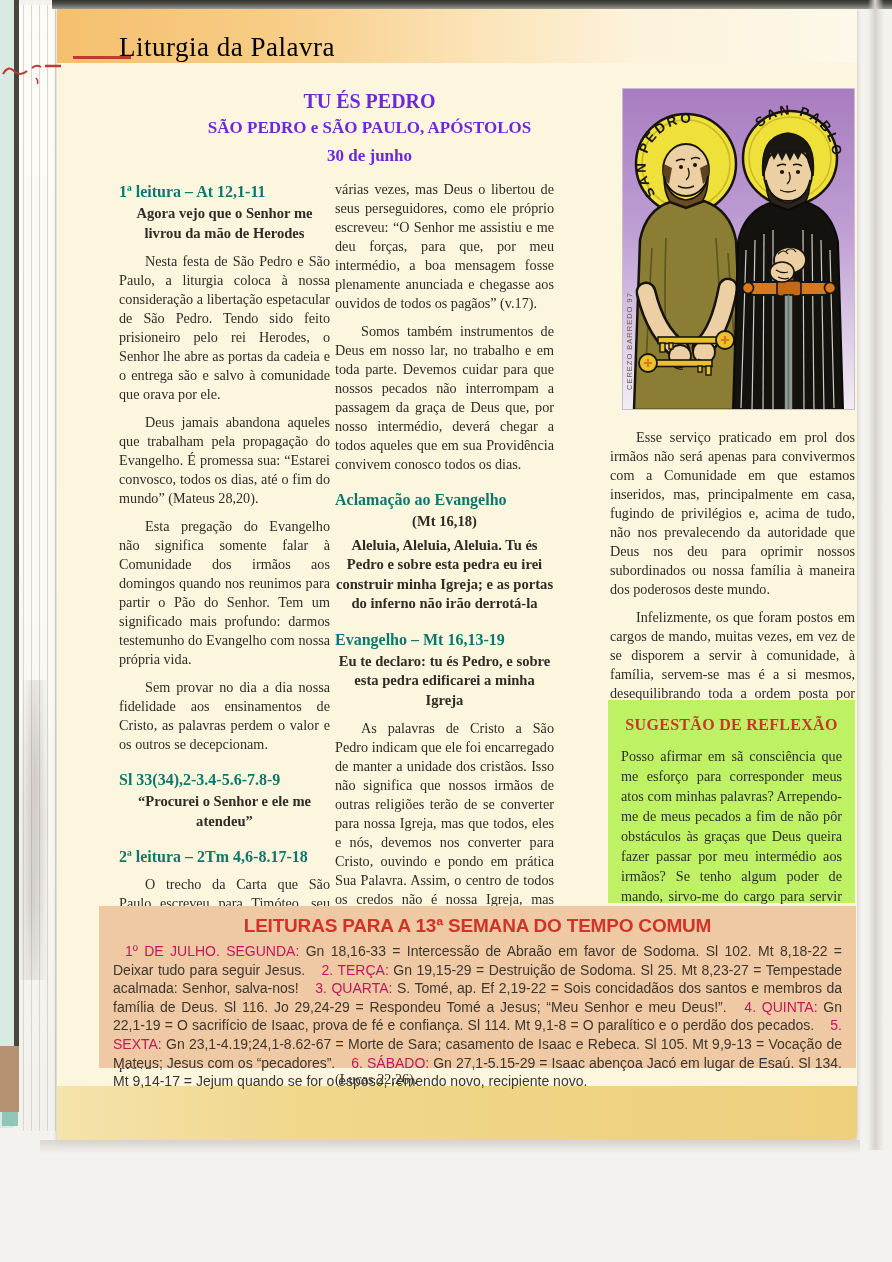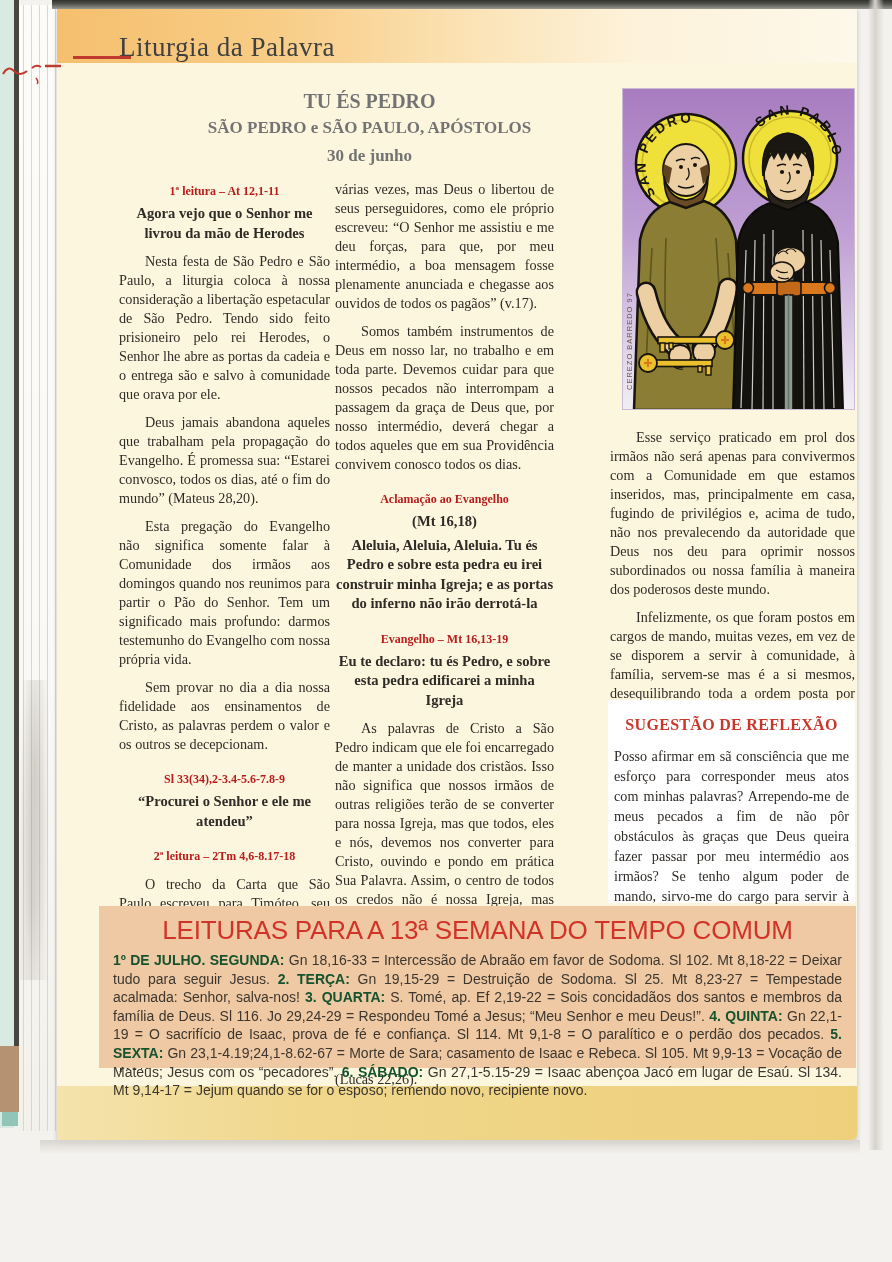--- a/index.html
+++ b/index.html
@@ -30,59 +30,59 @@
 
   
   .page{position:absolute;left:57px;top:8px;width:800px;height:1132px;
     background:#fcf6de;border-radius:0 0 6px 2px;
     box-shadow:0 2px 4px rgba(90,85,75,.35);}
   .top-band{position:absolute;left:0;top:0;width:800px;height:55px;
     background:linear-gradient(90deg,#f5bf6e 0%,#f8cd87 28%,#fbe3b6 52%,#fdf2da 72%,#fdf8ea 100%);}
   .bottom-band{position:absolute;left:0;top:1078px;width:800px;height:54px;
     background:linear-gradient(90deg,#f4e3ac 0%,#f0d78c 30%,#eed07c 100%);border-radius:0 0 6px 2px;}
 
-  .section-head{position:absolute;left:62px;top:24px;font-size:27px;color:#404040;
+  .section-head{position:absolute;left:62px;top:24px;font-size:27px;color:#000000;
     letter-spacing:.5px;text-align:center;}
   .head-underline{position:absolute;left:16px;top:48px;width:58px;height:3px;background:#c0392e;}
 
   .main-title{position:absolute;left:40px;top:80px;width:545px;text-align:center;
-    color:#737373;font-weight:bold;}
+    color:#6d28d9;font-weight:bold;}
   .main-title .t1{font-size:20px;line-height:26px;}
   .main-title .t2{font-size:17px;line-height:28px;}
   .main-title .t3{font-size:17px;line-height:27px;}
 
   .col{position:absolute;color:#2f2b26;font-size:14.2px;}
   .col1{left:62px;top:170px;width:211px;}
   .col2{left:278px;top:172px;width:219px;}
   .col3{left:553px;top:404px;width:245px;}
 
-  .hred{color:#b91c1c;font-weight:bold;text-align:center;font-size:12px;
+  .hred{color:#0f766e;font-weight:bold;font-size:16px;
     line-height:19px;margin:14px 0 3px;}
   .hblk{font-weight:bold;text-align:center;font-size:14.6px;line-height:19.5px;margin:0 0 4px;}
   .par{margin:9px 0;text-indent:26px;text-align:justify;line-height:19px;}
   .par.noind{text-indent:0;}
   .first-h{margin-top:4px;}
   .gap-top{margin-top:16px;}
 
   .illu{position:absolute;left:565px;top:80px;width:233px;height:322px;}
   .illu svg{display:block;}
 
   .reflection-box{position:absolute;left:551px;top:692px;width:247px;height:203px;
-    background:#ffffff;box-sizing:border-box;padding:10px 6px;}
+    background:#bef264;box-sizing:border-box;padding:10px 13px;}
   .reflection-box .rtitle{color:#c9372b;font-weight:bold;font-size:16px;
     text-align:center;margin:6px 0 12px;letter-spacing:.3px;}
   .reflection-box .rbody{font-size:14.2px;line-height:20px;text-align:justify;color:#2f2b26;}
 
   .weekly-box{position:absolute;left:42px;top:898px;width:757px;height:162px;
     background:#efc9a4;box-sizing:border-box;padding:7px 14px 8px;
     font-family:"Liberation Sans","DejaVu Sans",sans-serif;}
-  .weekly-box .wtitle{color:#d13328;font-weight:normal;font-size:26px;text-align:center;
+  .weekly-box .wtitle{color:#d13328;font-weight:bold;font-size:19px;text-align:center;
     margin:2px 0 5px;letter-spacing:-.2px;}
   .weekly-text{font-size:14px;line-height:18.6px;text-align:justify;color:#3c362e;}
-  .wk-label{color:#14532d;font-weight:bold;}
+  .wk-label{color:#be185d;font-weight:normal;margin-left:12px;}
 </style>
 </head>
 <body>
 
 <div class="stage">
 
   <div class="teal-strip"></div>
   <div class="dark-edge-line"></div>
   <div class="page-edges"></div>
   <div class="edge-smudge"></div>

